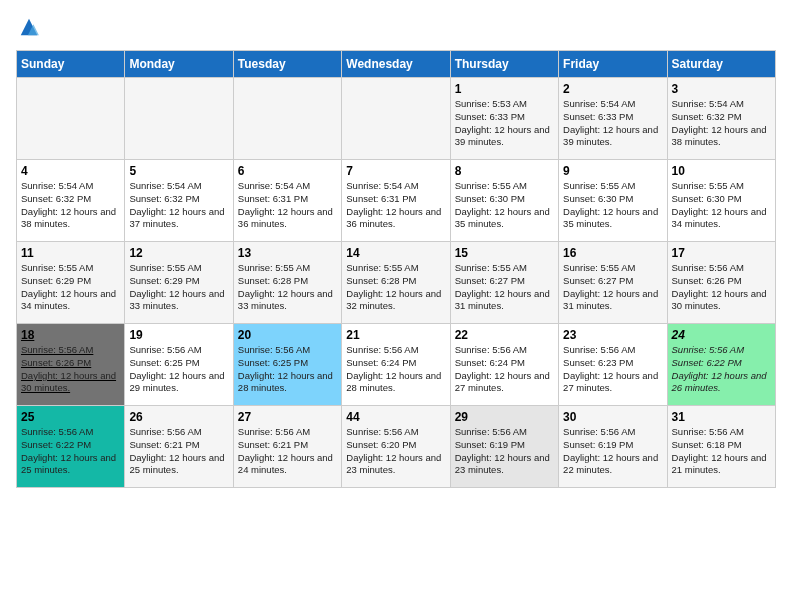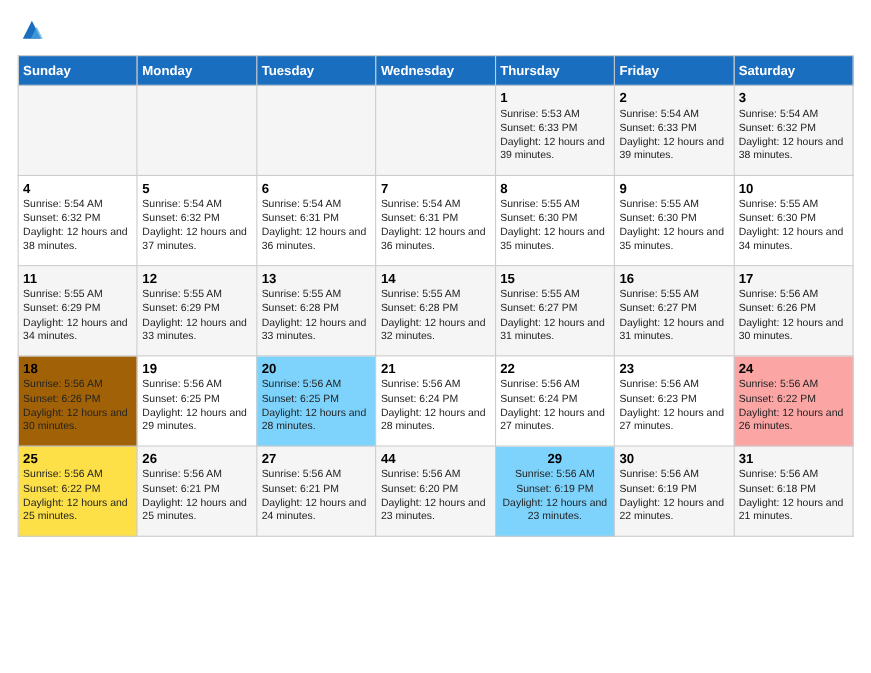--- a/index.html
+++ b/index.html
@@ -230,21 +230,21 @@
 Daylight: 12 hours and 31 minutes.</div>
         </td>
         <td style="background-color: rgb(245, 245, 245);">
           <span class="day-num">17</span>
           <div class="day-info" style="white-space: pre-line;">Sunrise: 5:56 AM
 Sunset: 6:26 PM
 Daylight: 12 hours and 30 minutes.</div>
         </td>
       </tr>
       <tr>
-        <td style="background-color: #a16207;">
+        <td style="background-color: #737373; text-decoration: underline;">
           <span class="day-num">18</span>
           <div class="day-info" style="white-space: pre-line;">Sunrise: 5:56 AM
 Sunset: 6:26 PM
 Daylight: 12 hours and 30 minutes.</div>
         </td>
         <td style="background-color: rgb(255, 255, 255);">
           <span class="day-num">19</span>
           <div class="day-info" style="white-space: pre-line;">Sunrise: 5:56 AM
 Sunset: 6:25 PM
 Daylight: 12 hours and 29 minutes.</div>
@@ -266,29 +266,29 @@
           <div class="day-info" style="white-space: pre-line;">Sunrise: 5:56 AM
 Sunset: 6:24 PM
 Daylight: 12 hours and 27 minutes.</div>
         </td>
         <td style="background-color: rgb(255, 255, 255);">
           <span class="day-num">23</span>
           <div class="day-info" style="white-space: pre-line;">Sunrise: 5:56 AM
 Sunset: 6:23 PM
 Daylight: 12 hours and 27 minutes.</div>
         </td>
-        <td style="background-color: #fca5a5;">
+        <td style="background-color: #86efac; font-style: italic;">
           <span class="day-num">24</span>
           <div class="day-info" style="white-space: pre-line;">Sunrise: 5:56 AM
 Sunset: 6:22 PM
 Daylight: 12 hours and 26 minutes.</div>
         </td>
       </tr>
       <tr>
-        <td style="background-color: #fde047; margin-left: 47px;">
+        <td style="background-color: #14b8a6; margin-left: 47px;">
           <span class="day-num">25</span>
           <div class="day-info" style="white-space: pre-line;">Sunrise: 5:56 AM
 Sunset: 6:22 PM
 Daylight: 12 hours and 25 minutes.</div>
         </td>
         <td style="background-color: rgb(245, 245, 245);">
           <span class="day-num">26</span>
           <div class="day-info" style="white-space: pre-line;">Sunrise: 5:56 AM
 Sunset: 6:21 PM
 Daylight: 12 hours and 25 minutes.</div>
@@ -298,21 +298,21 @@
           <div class="day-info" style="white-space: pre-line;">Sunrise: 5:56 AM
 Sunset: 6:21 PM
 Daylight: 12 hours and 24 minutes.</div>
         </td>
         <td style="background-color: rgb(245, 245, 245);">
           <span class="day-num">44</span>
           <div class="day-info" style="white-space: pre-line;">Sunrise: 5:56 AM
 Sunset: 6:20 PM
 Daylight: 12 hours and 23 minutes.</div>
         </td>
-        <td style="background-color: #7dd3fc; text-align: center;">
+        <td style="background-color: #e5e5e5;">
           <span class="day-num">29</span>
           <div class="day-info" style="white-space: pre-line;">Sunrise: 5:56 AM
 Sunset: 6:19 PM
 Daylight: 12 hours and 23 minutes.</div>
         </td>
         <td style="background-color: rgb(245, 245, 245);">
           <span class="day-num">30</span>
           <div class="day-info" style="white-space: pre-line;">Sunrise: 5:56 AM
 Sunset: 6:19 PM
 Daylight: 12 hours and 22 minutes.</div>

